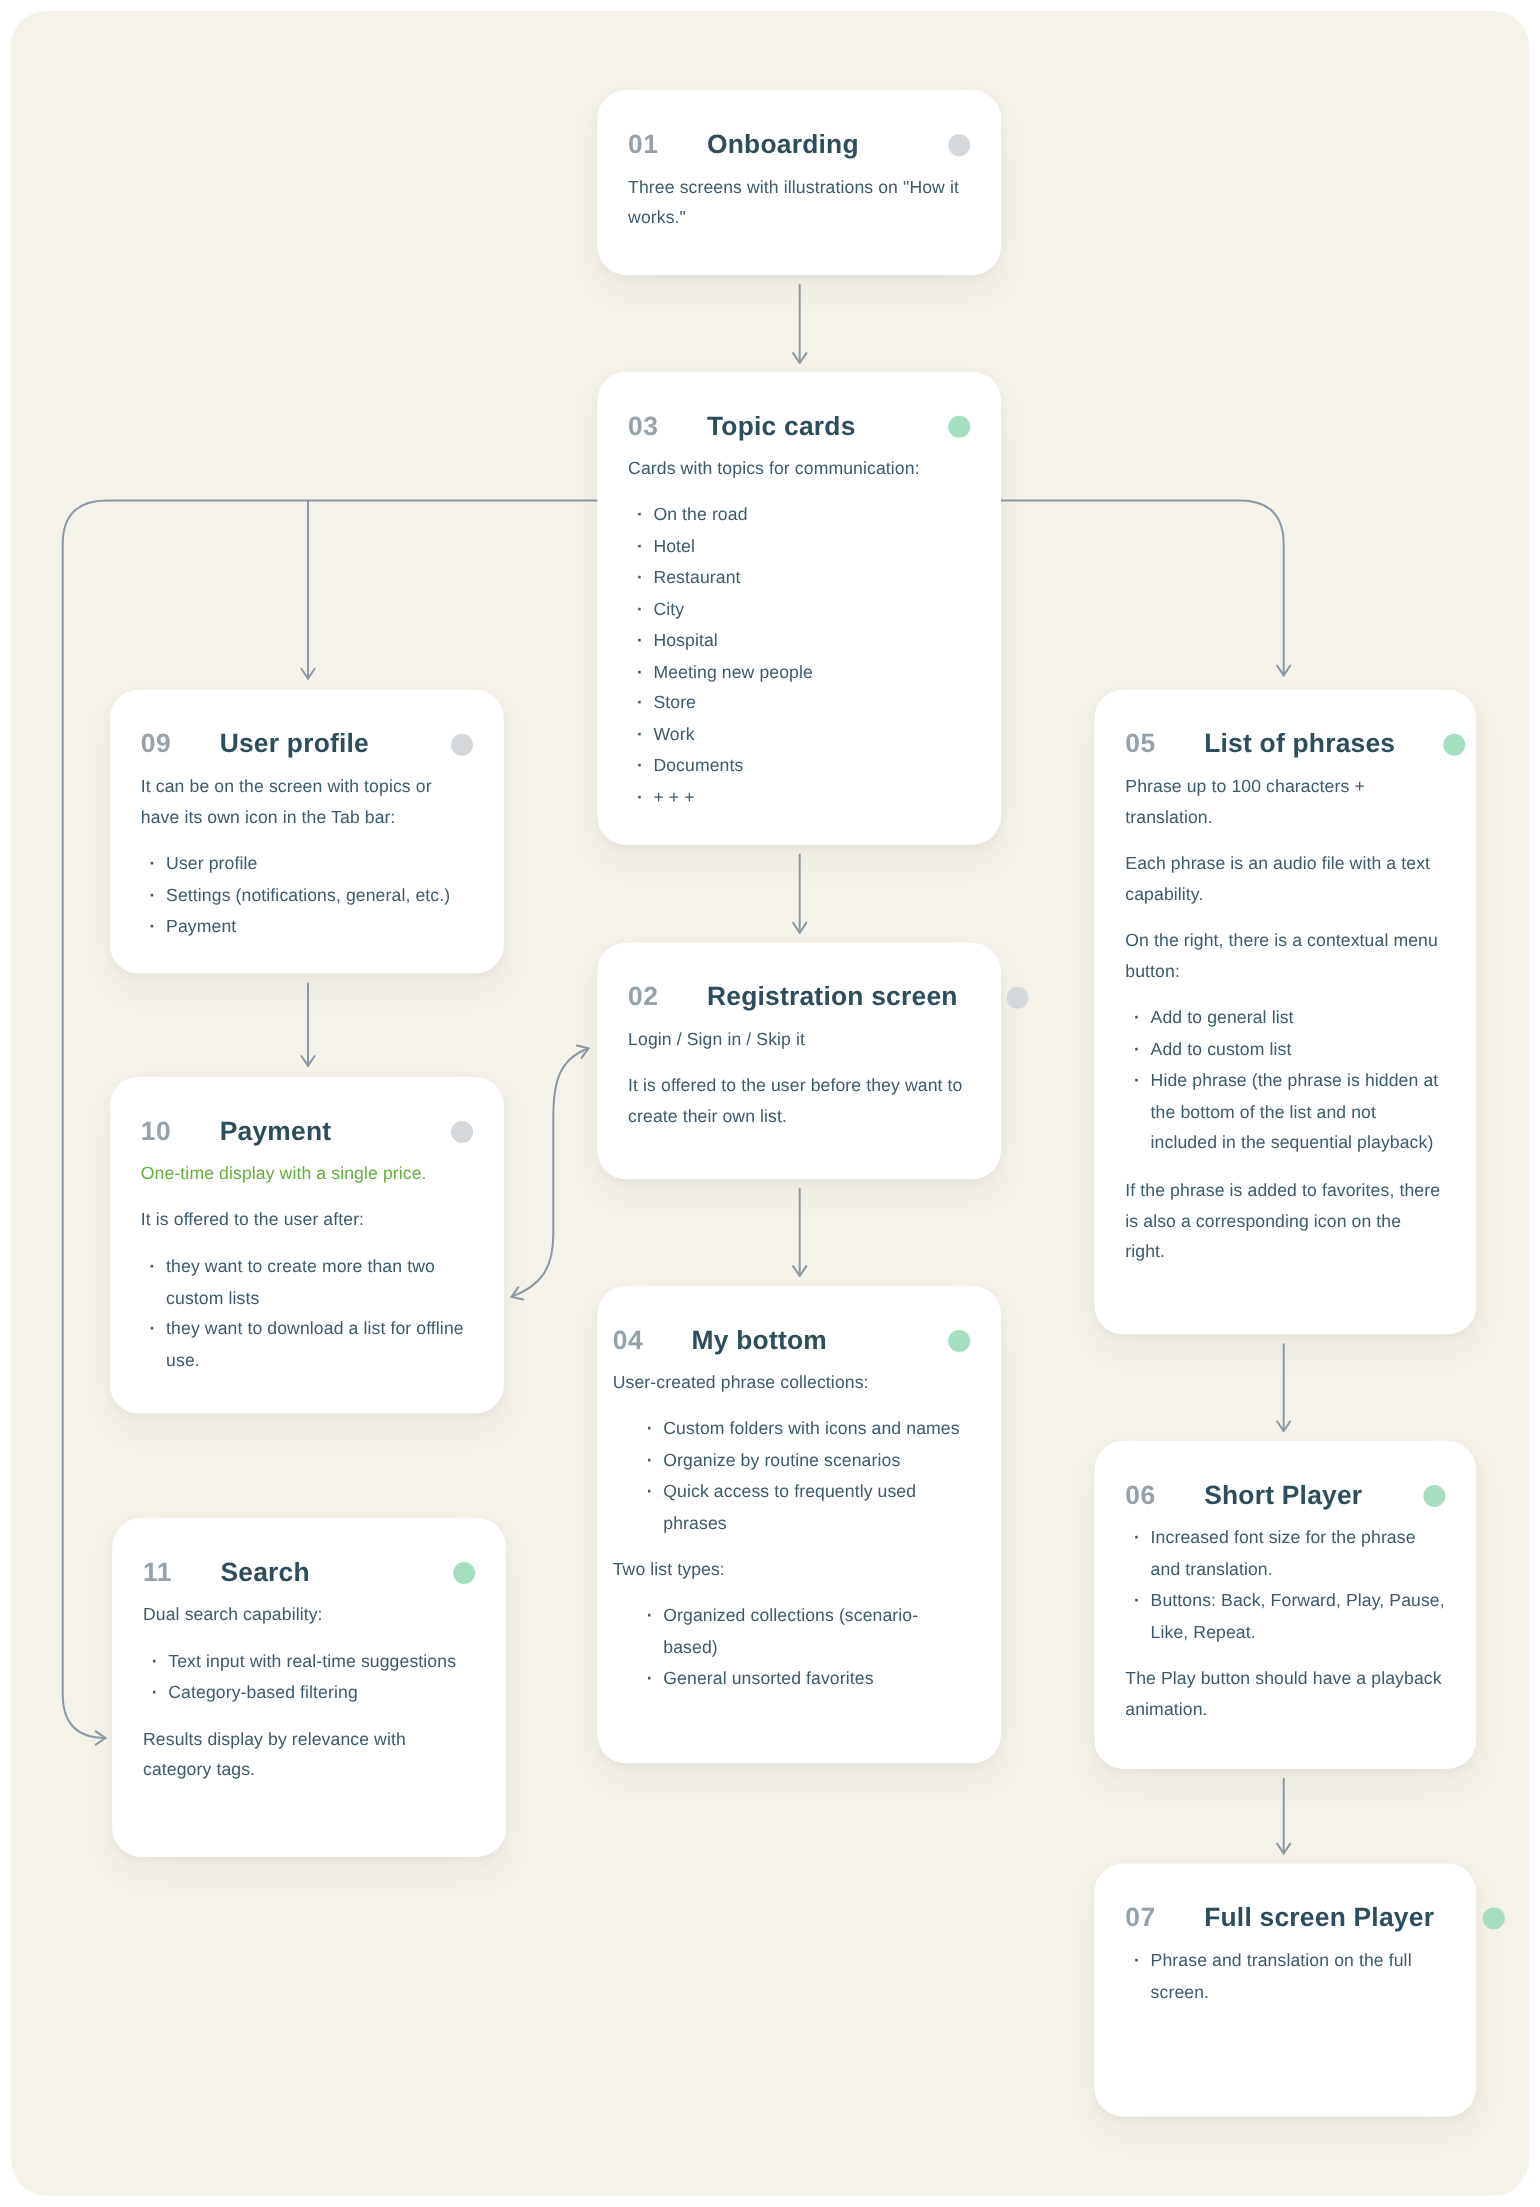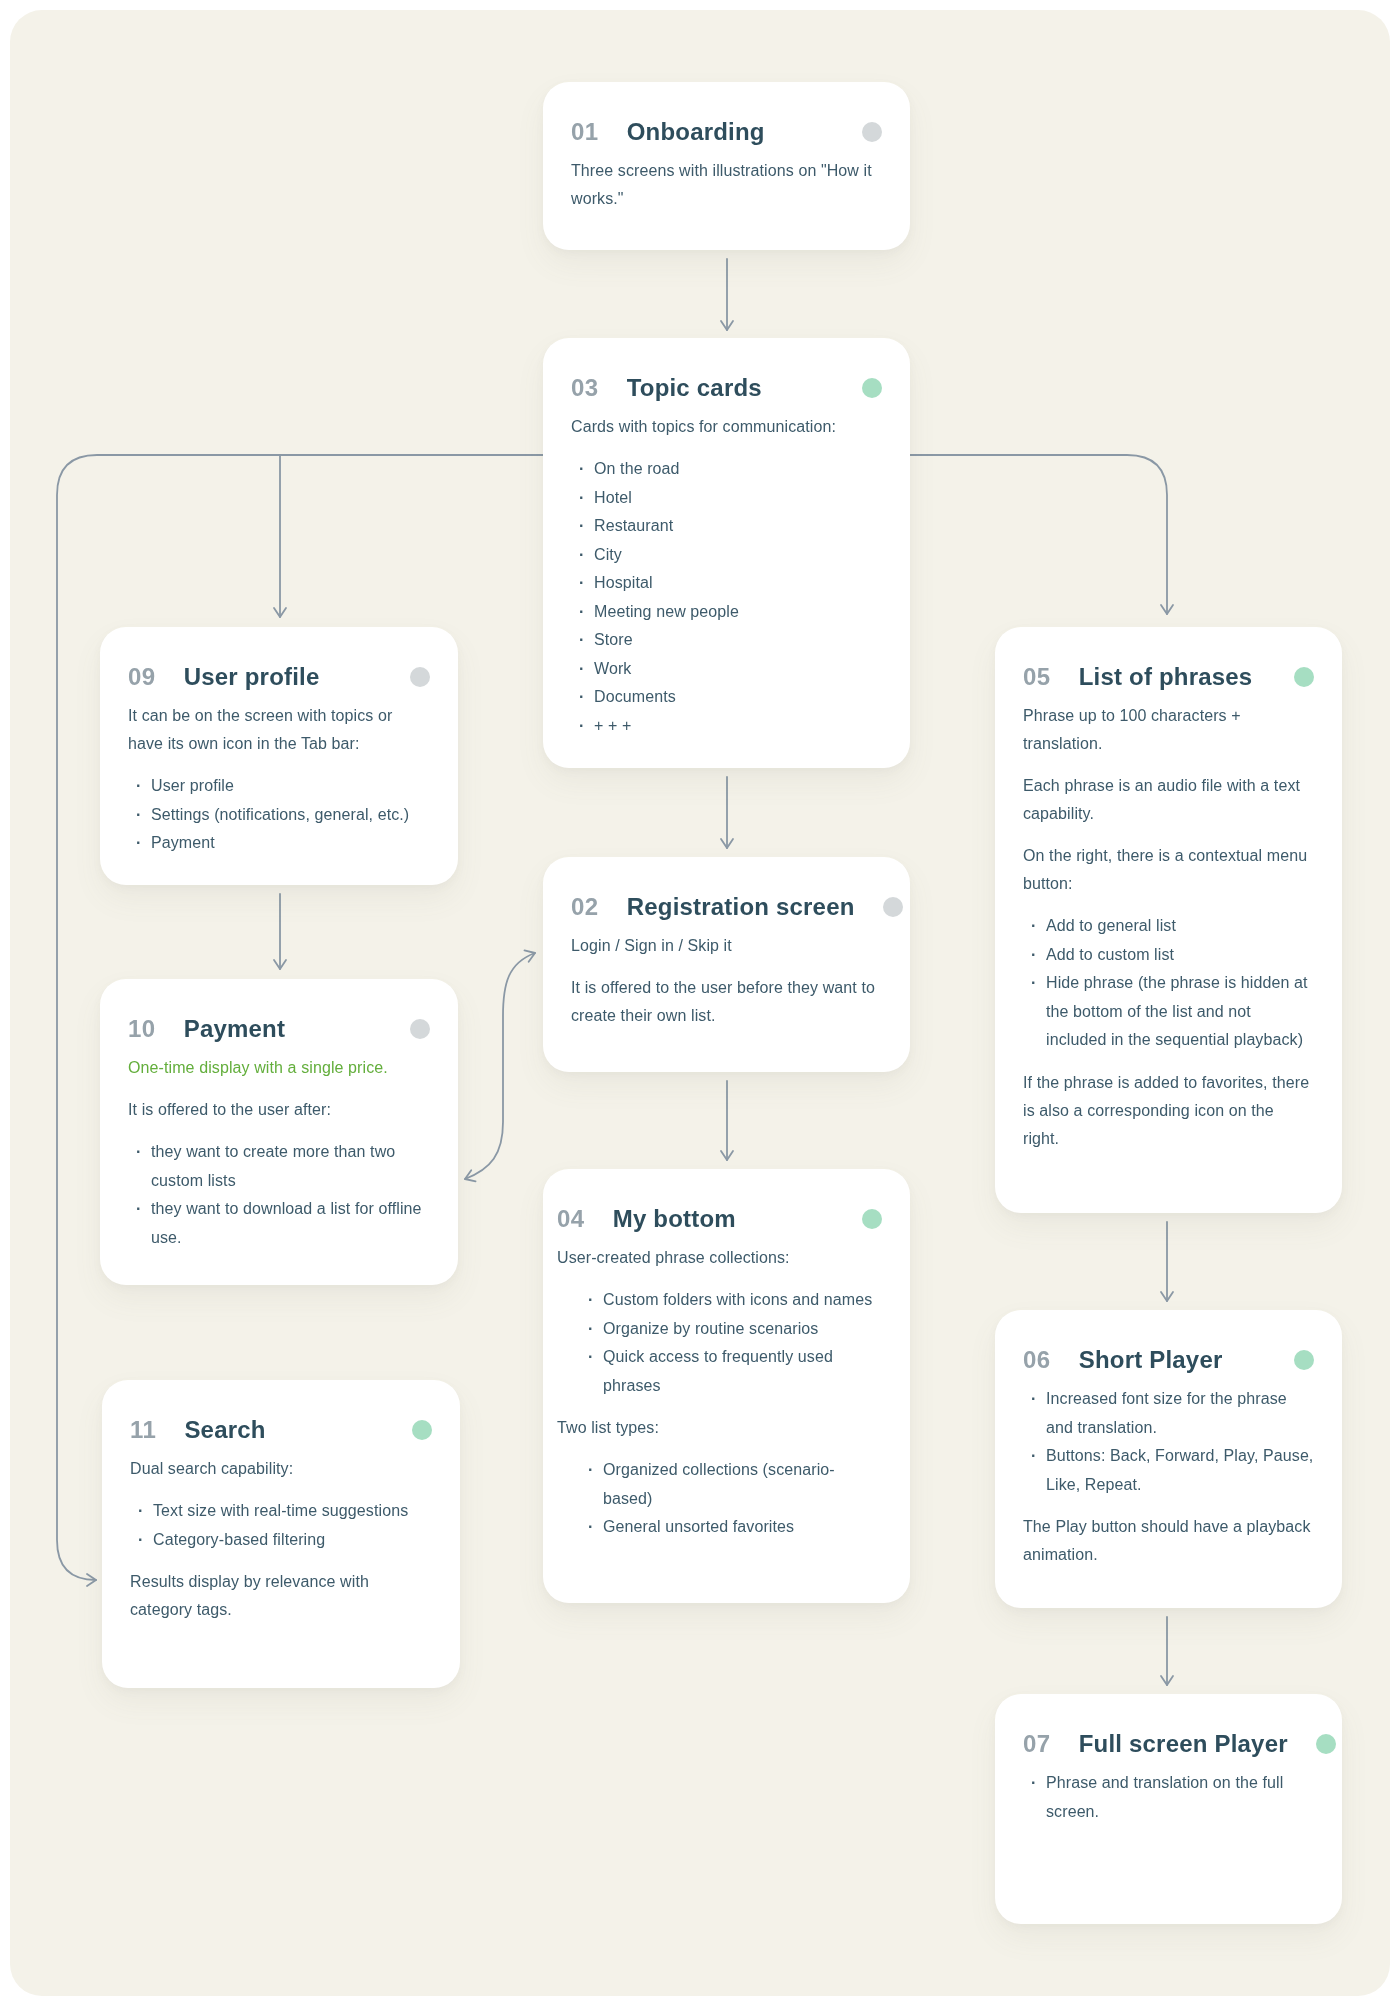--- a/index.html
+++ b/index.html
@@ -16,21 +16,21 @@
   #card-04{left:543px;top:1169px;width:367px;min-height:434px;padding-left:14px;}
   #card-08{left:100px;top:627px;width:358px;min-height:258px;}
   #card-10{left:100px;top:979px;width:358px;min-height:306px;}
   #card-11{left:102px;top:1380px;width:358px;min-height:308px;}
   #card-05{left:995px;top:627px;width:347px;min-height:586px;}
   #card-06{left:995px;top:1310px;width:347px;min-height:298px;}
   #card-07{left:995px;top:1694px;width:347px;min-height:230px;}
 
   .card-head{display:flex;align-items:center;gap:28px;line-height:36px;height:36px;}
   .num{font-size:24px;font-weight:700;color:#96A2AA;letter-spacing:0.5px;flex:none;}
-  .title{font-size:24px;font-weight:700;color:#2E4D5C;letter-spacing:0.2px;margin:0;white-space:nowrap;}
+  .title{font-size:24px;font-weight:700;color:#2E4D5C;letter-spacing:0.2px;margin:16px;white-space:nowrap;}
   .dot{width:20px;height:20px;border-radius:50%;margin-left:auto;flex:none;background:#D4D8DA;}
   .dot--green{background:#A6DEC2;}
   .dot--gray{background:#D4D8DA;}
 
   .card-body{color:#3D5A6A;font-size:16px;line-height:28px;letter-spacing:0.1px;}
   .card-body > *{margin:14px 0 0;}
   .card-body > :first-child{margin-top:7px;}
   .card-body p{margin-bottom:0;}
   .card-body p.green{color:#63AE3C;}
   ul.bullets{list-style:none;padding:0 0 0 0;margin-left:0;}
@@ -199,21 +199,21 @@
 
   <section class="card" id="card-11">
     <header class="card-head">
       <span class="num">11</span>
       <h2 class="title">Search</h2>
       <span class="dot dot--green"></span>
     </header>
     <div class="card-body">
         <p>Dual search capability:</p>
         <ul class="bullets">
-          <li>Text size with real-time suggestions</li>
+          <li>Text input with real-time suggestions</li>
           <li>Category-based filtering</li>
         </ul>
         <p>Results display by relevance with category tags.</p>
       </div>
   </section>
 
   <section class="card" id="card-07">
     <header class="card-head">
       <span class="num">07</span>
       <h2 class="title">Full screen Player</h2>

